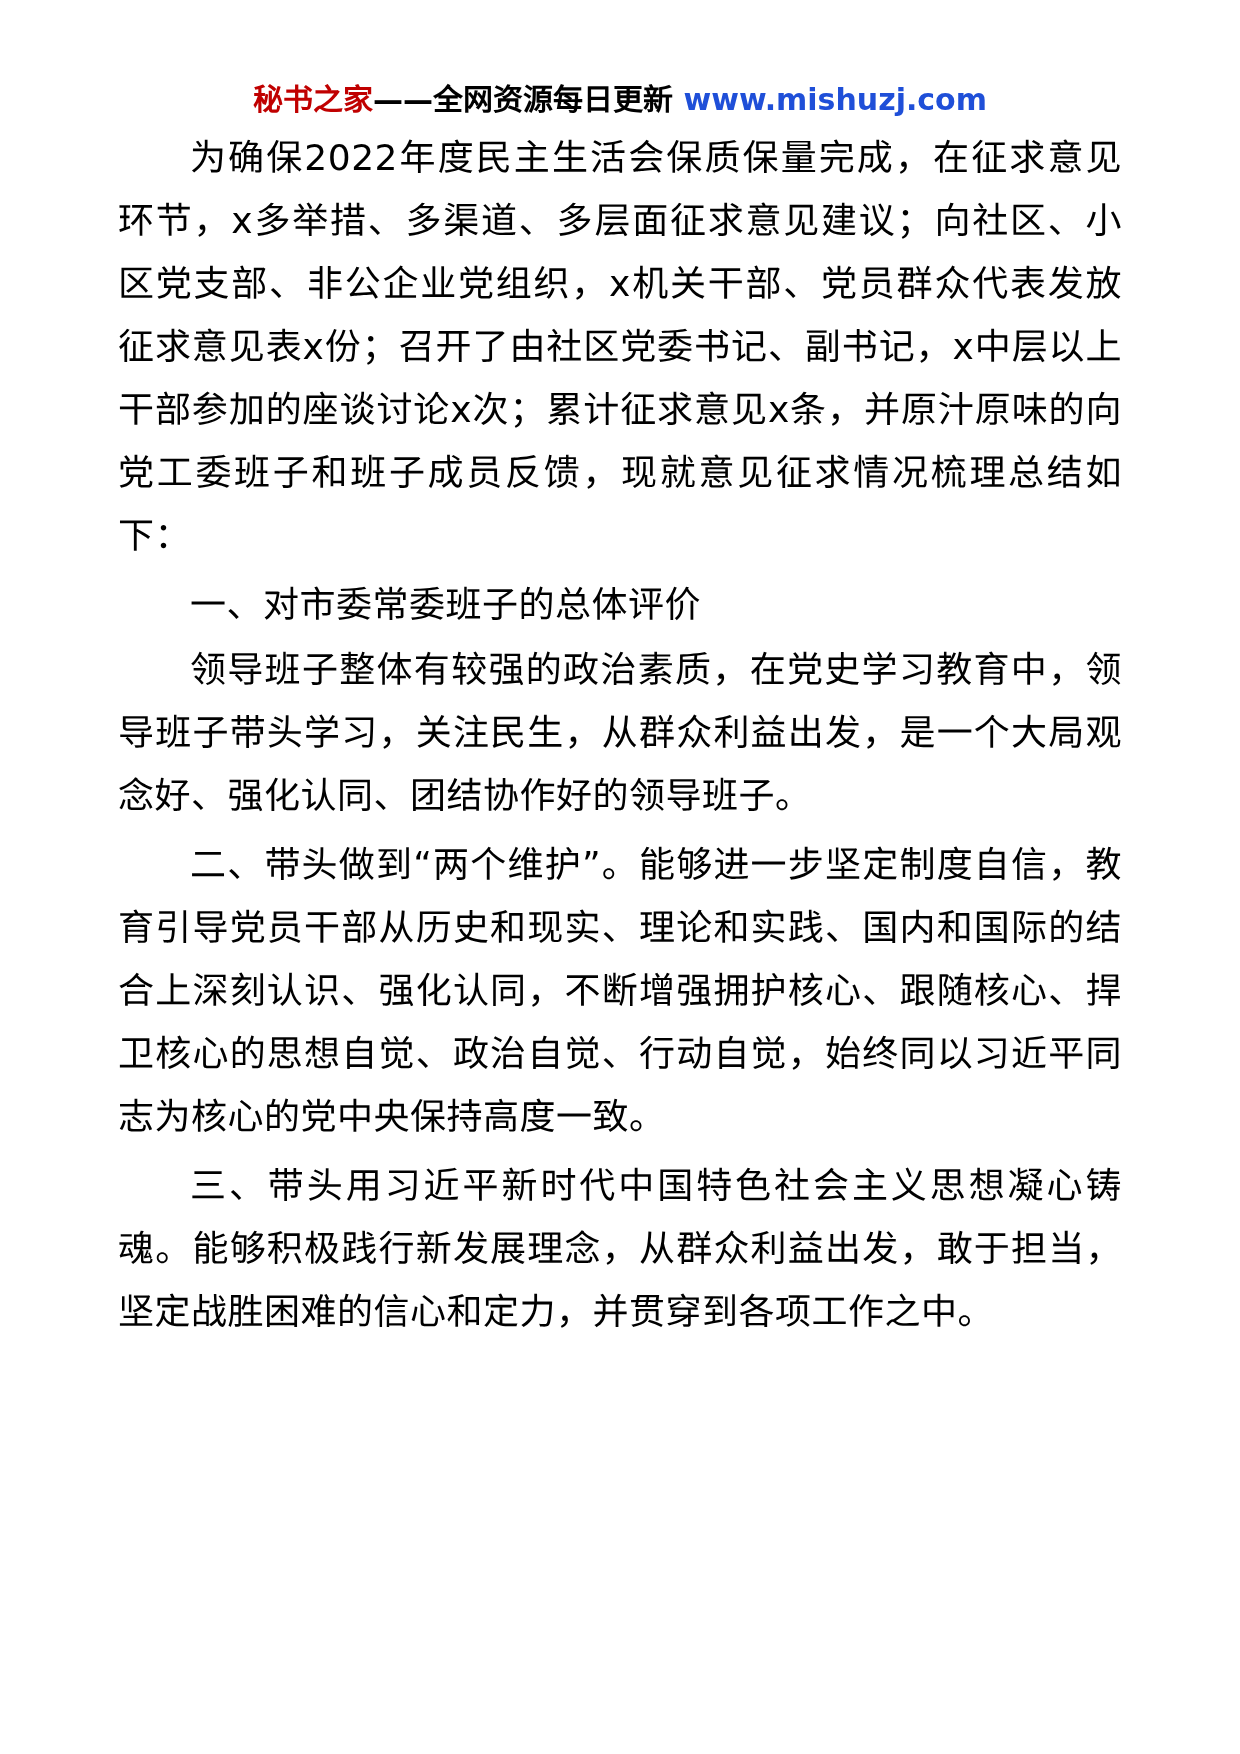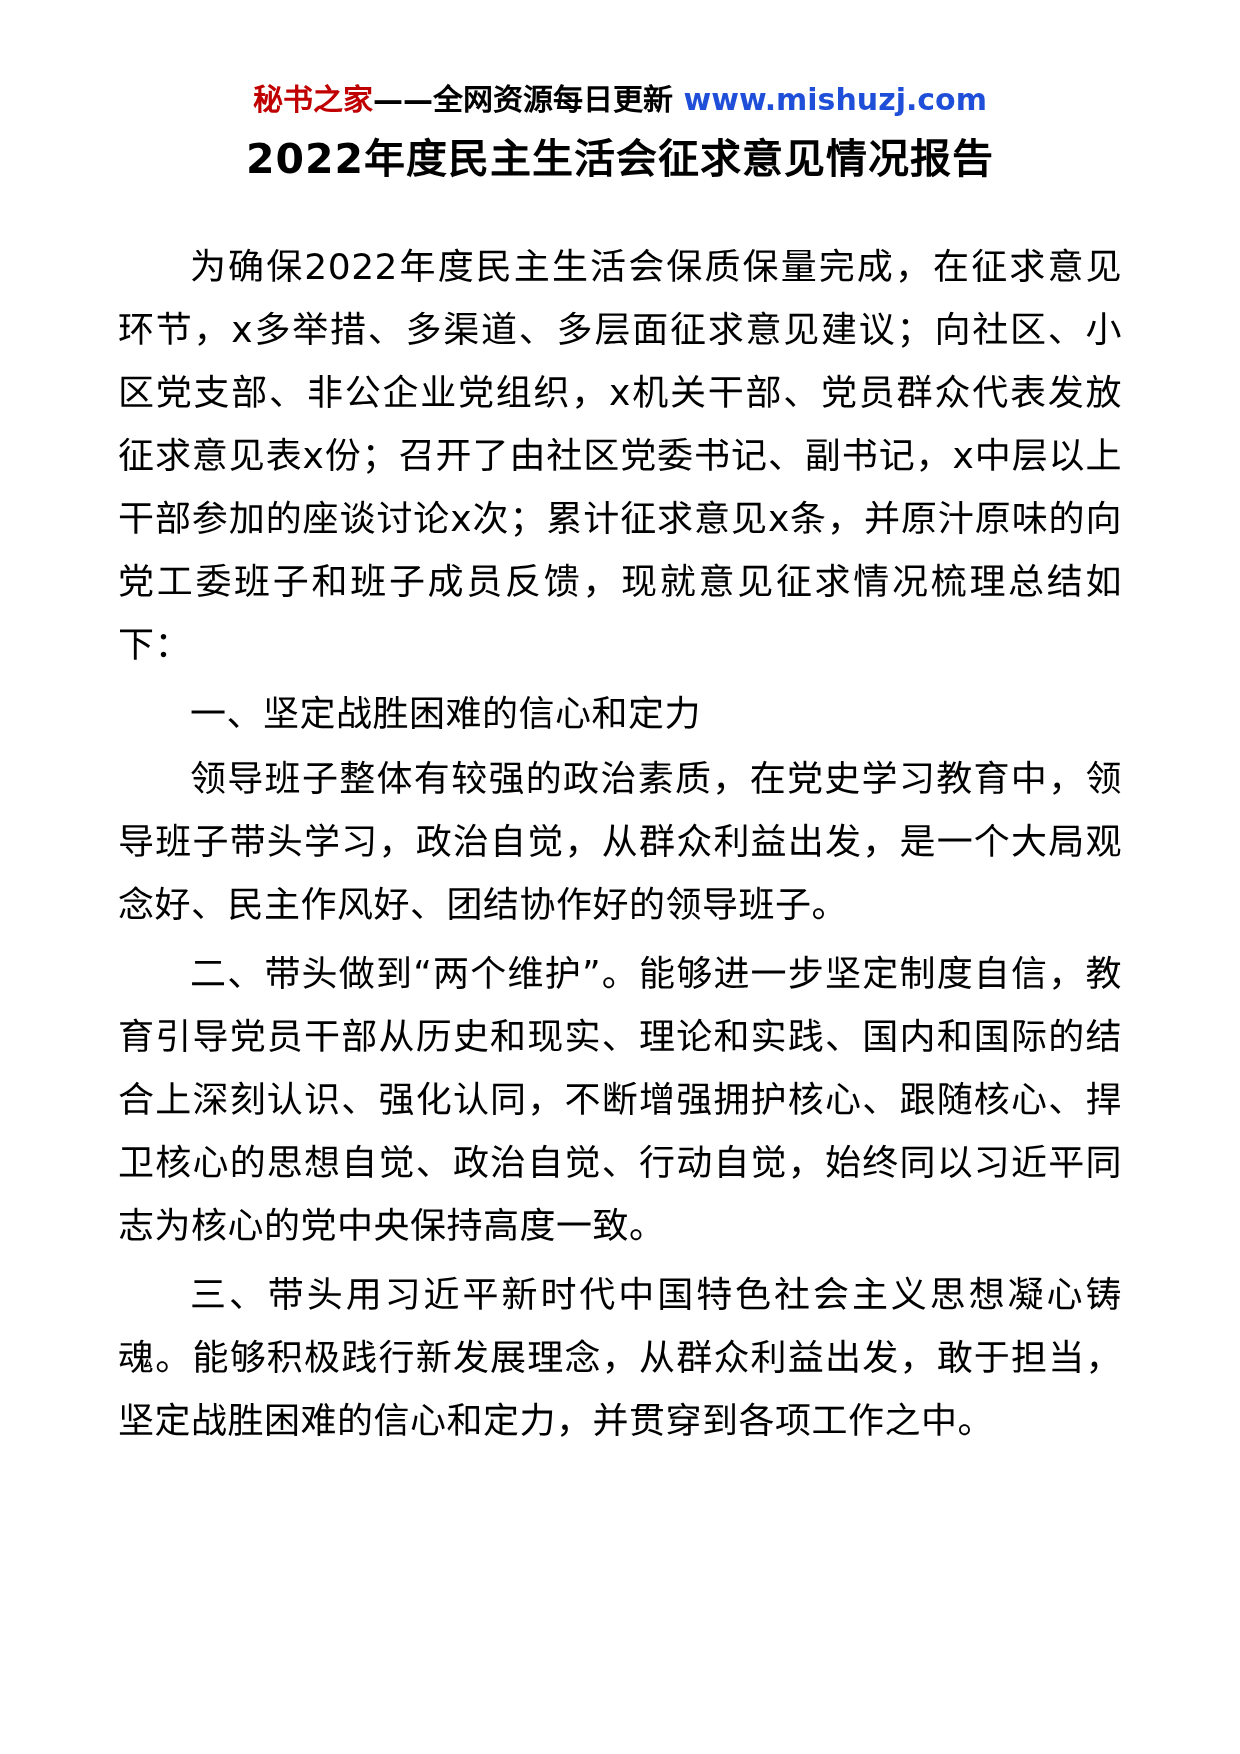--- a/index.html
+++ b/index.html
@@ -61,21 +61,20 @@
 </style>
 </head>
 <body>
 
 <div class="page">
 
   <div class="watermark">
     <span class="brand">秘书之家</span><span class="mid">——全网资源每日更新 </span><span class="url">www.mishuzj.com</span>
   </div>
 
-  <h1 class="doc-title">2022年度民主生活会征求意见情况报告</h1>
 
   <p class="para">为确保2022年度民主生活会保质保量完成，在征求意见环节，x多举措、多渠道、多层面征求意见建议；向社区、小区党支部、非公企业党组织，x机关干部、党员群众代表发放征求意见表x份；召开了由社区党委书记、副书记，x中层以上干部参加的座谈讨论x次；累计征求意见x条，并原汁原味的向党工委班子和班子成员反馈，现就意见征求情况梳理总结如下：</p>
-  <p class="para tight">一、坚定战胜困难的信心和定力</p>
-  <p class="para">领导班子整体有较强的政治素质，在党史学习教育中，领导班子带头学习，政治自觉，从群众利益出发，是一个大局观念好、民主作风好、团结协作好的领导班子。</p>
+  <p class="para tight">一、对市委常委班子的总体评价</p>
+  <p class="para">领导班子整体有较强的政治素质，在党史学习教育中，领导班子带头学习，关注民生，从群众利益出发，是一个大局观念好、强化认同、团结协作好的领导班子。</p>
   <p class="para">二、带头做到“两个维护”。能够进一步坚定制度自信，教育引导党员干部从历史和现实、理论和实践、国内和国际的结合上深刻认识、强化认同，不断增强拥护核心、跟随核心、捍卫核心的思想自觉、政治自觉、行动自觉，始终同以习近平同志为核心的党中央保持高度一致。</p>
   <p class="para">三、带头用习近平新时代中国特色社会主义思想凝心铸魂。能够积极践行新发展理念，从群众利益出发，敢于担当，坚定战胜困难的信心和定力，并贯穿到各项工作之中。</p>
 
 </div>
 
 </body></html>

